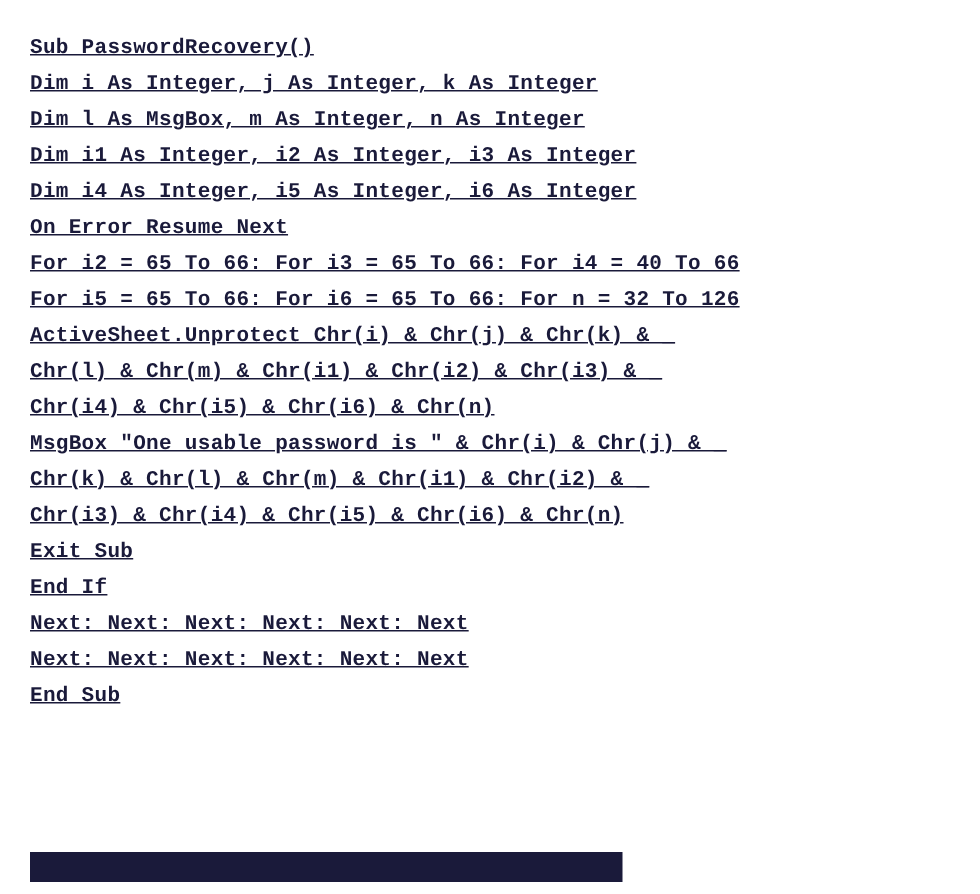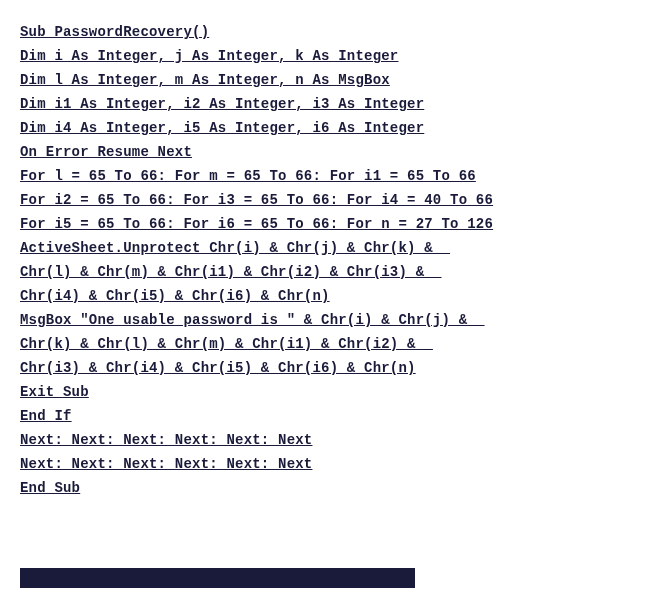--- a/index.html
+++ b/index.html
@@ -32,27 +32,26 @@
       height: 20px;
       background: #1a1a3a;
     }
   </style>
 </head>
 <body>
 
 <div>
   <div class="code-line">Sub PasswordRecovery()</div>
   <div class="code-line">Dim i As Integer, j As Integer, k As Integer</div>
-  <div class="code-line">Dim l As Integer, m As Integer, n As MsgBox</div>
+  <div class="code-line">Dim l As MsgBox, m As Integer, n As Integer</div>
   <div class="code-line">Dim i1 As Integer, i2 As Integer, i3 As Integer</div>
   <div class="code-line">Dim i4 As Integer, i5 As Integer, i6 As Integer</div>
   <div class="code-line">On Error Resume Next</div>
-  <div class="code-line">For l = 65 To 66: For m = 65 To 66: For i1 = 65 To 66</div>
   <div class="code-line">For i2 = 65 To 66: For i3 = 65 To 66: For i4 = 40 To 66</div>
-  <div class="code-line">For i5 = 65 To 66: For i6 = 65 To 66: For n = 27 To 126</div>
+  <div class="code-line">For i5 = 65 To 66: For i6 = 65 To 66: For n = 32 To 126</div>
   <div class="code-line">ActiveSheet.Unprotect Chr(i) &amp; Chr(j) &amp; Chr(k) &amp; _</div>
   <div class="code-line">Chr(l) &amp; Chr(m) &amp; Chr(i1) &amp; Chr(i2) &amp; Chr(i3) &amp; _</div>
   <div class="code-line">Chr(i4) &amp; Chr(i5) &amp; Chr(i6) &amp; Chr(n)</div>
   <div class="code-line">MsgBox "One usable password is " &amp; Chr(i) &amp; Chr(j) &amp; _</div>
   <div class="code-line">Chr(k) &amp; Chr(l) &amp; Chr(m) &amp; Chr(i1) &amp; Chr(i2) &amp; _</div>
   <div class="code-line">Chr(i3) &amp; Chr(i4) &amp; Chr(i5) &amp; Chr(i6) &amp; Chr(n)</div>
   <div class="code-line">Exit Sub</div>
   <div class="code-line">End If</div>
   <div class="code-line">Next: Next: Next: Next: Next: Next</div>
   <div class="code-line">Next: Next: Next: Next: Next: Next</div>

